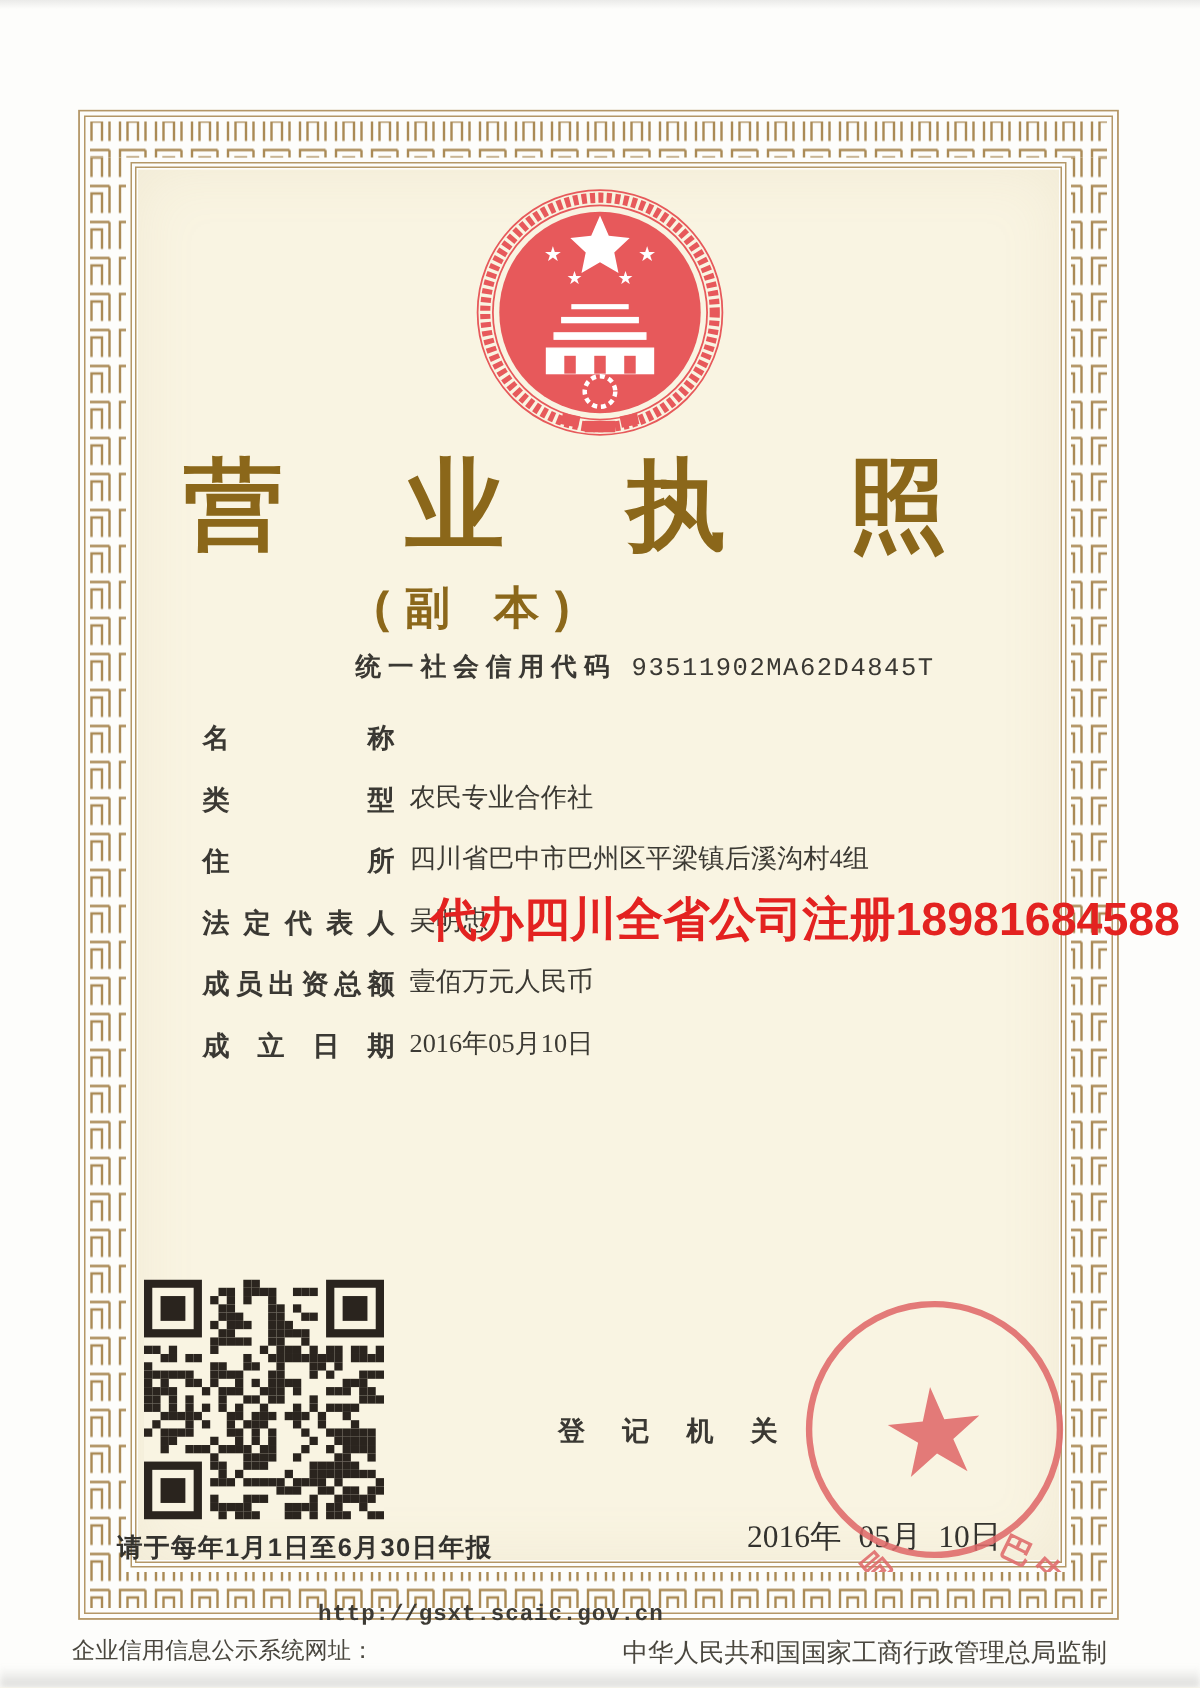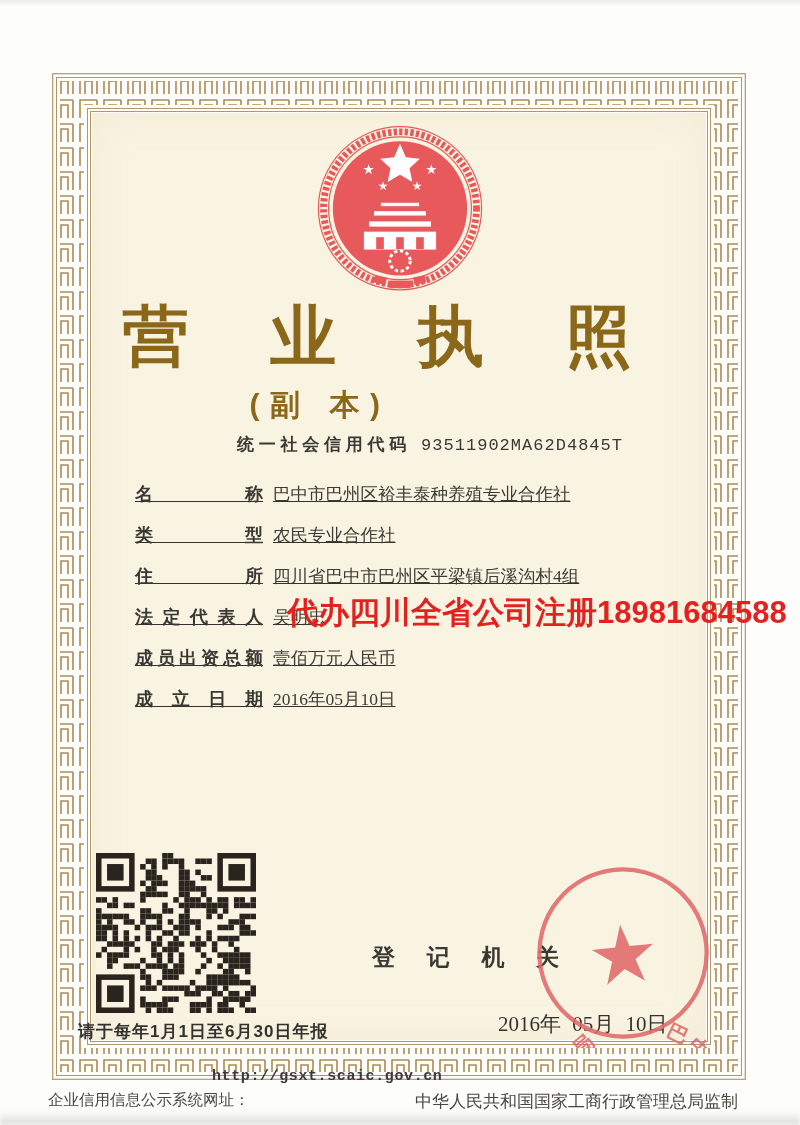--- a/index.html
+++ b/index.html
@@ -23,39 +23,39 @@
   .subtitle{position:absolute;left:0;top:385px;width:640px;text-align:center;z-index:3;
          font-family:"Liberation Sans","DejaVu Sans",sans-serif;font-weight:bold;
          font-size:30px;letter-spacing:0.35em;color:#8b671a;}
   .credit-line{position:absolute;left:150px;top:433px;width:560px;text-align:center;z-index:3;white-space:nowrap;}
   .credit-label{font-family:"Liberation Sans","DejaVu Sans",sans-serif;font-weight:bold;
          font-size:17px;letter-spacing:0.28em;color:#3a3833;}
   .credit-code{font-family:"Liberation Mono","DejaVu Sans Mono",monospace;
          font-size:17px;letter-spacing:0.06em;color:#3a3833;margin-left:6px;}
   
   .fields{position:absolute;left:135px;top:481px;width:556px;z-index:3;}
-  .row{display:flex;align-items:center;margin-bottom:14px;text-decoration:underline;}
+  .row{display:flex;align-items:flex-end;margin-bottom:14px;}
   .row .lbl{width:128px;flex:0 0 128px;
         font-family:"Liberation Sans","DejaVu Sans",sans-serif;font-weight:bold;
         font-size:18px;color:#3a3833;
         text-align:justify;text-align-last:justify;line-height:23px;}
   .row .val{margin-left:10px;flex:1;font-size:17.5px;color:#3c3a34;line-height:27px;}
   
   .watermark{position:absolute;left:287px;top:580px;z-index:6;white-space:nowrap;
         font-family:"Liberation Sans","DejaVu Sans",sans-serif;font-weight:bold;
         font-size:31px;color:#e32220;letter-spacing:0;margin-top:12px;}
   
   .qr{position:absolute;left:96px;top:853px;width:160px;height:160px;z-index:3;}
   .annual-note{position:absolute;left:78px;top:1020px;z-index:3;
         font-family:"Liberation Sans","DejaVu Sans",sans-serif;font-weight:bold;
         font-size:17px;color:#33322e;letter-spacing:0.06em;}
   
   .reg-label{position:absolute;left:372px;top:942px;z-index:3;
         font-family:"Liberation Sans","DejaVu Sans",sans-serif;font-weight:bold;
-        font-size:23px;letter-spacing:0.55em;color:#3a3833;}
+        font-size:18px;letter-spacing:0.55em;color:#3a3833;}
   .reg-date{position:absolute;left:498px;top:1010px;z-index:3;white-space:nowrap;
         font-size:21px;color:#33322e;word-spacing:6px;}
   .seal{position:absolute;left:528px;top:858px;width:190px;height:190px;z-index:5;opacity:.88;}
   
   .url-stamp{position:absolute;left:212px;top:1068px;z-index:4;
         font-family:"Liberation Mono","DejaVu Sans Mono",monospace;font-weight:bold;
         font-size:15px;color:#3c3a34;letter-spacing:0.04em;}
   .footer-left{position:absolute;left:48px;top:1090px;z-index:3;font-size:15.5px;color:#4a473f;}
   .footer-right{position:absolute;right:62px;top:1090px;z-index:3;font-size:17px;color:#4a473f;}
   .scan-shadow{position:absolute;left:0;bottom:0;width:800px;height:14px;z-index:2;
@@ -124,21 +124,20 @@
 <div class="title">营 业 执 照</div>
 <div class="subtitle">(副  本)</div>
 <div class="credit-line">
   <span class="credit-label">统一社会信用代码</span>
   <span class="credit-code">93511902MA62D4845T</span>
 </div>
 
 <div class="fields">
   <div class="row">
     <div class="lbl">名称</div>
-    <div class="val">巴中市巴州区裕丰泰种养殖专业合作社</div>
   </div>
   <div class="row">
     <div class="lbl">类型</div>
     <div class="val">农民专业合作社</div>
   </div>
   <div class="row">
     <div class="lbl">住所</div>
     <div class="val">四川省巴中市巴州区平梁镇后溪沟村4组</div>
   </div>
   <div class="row">

